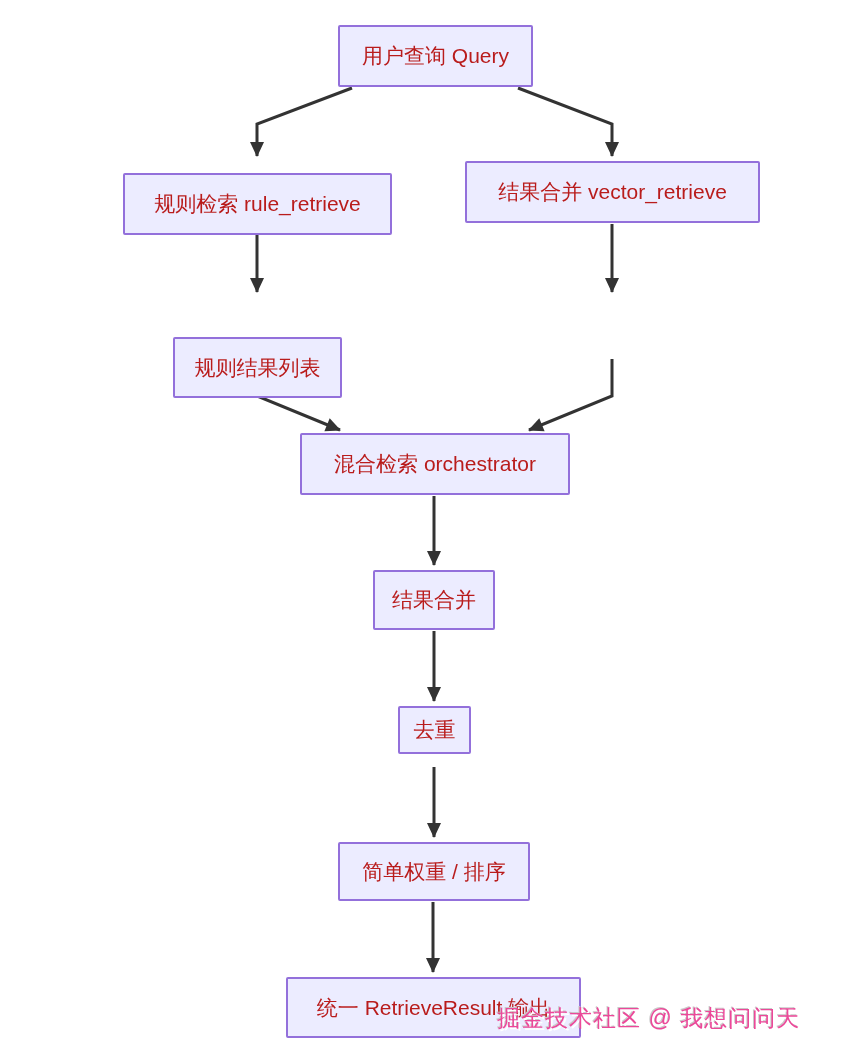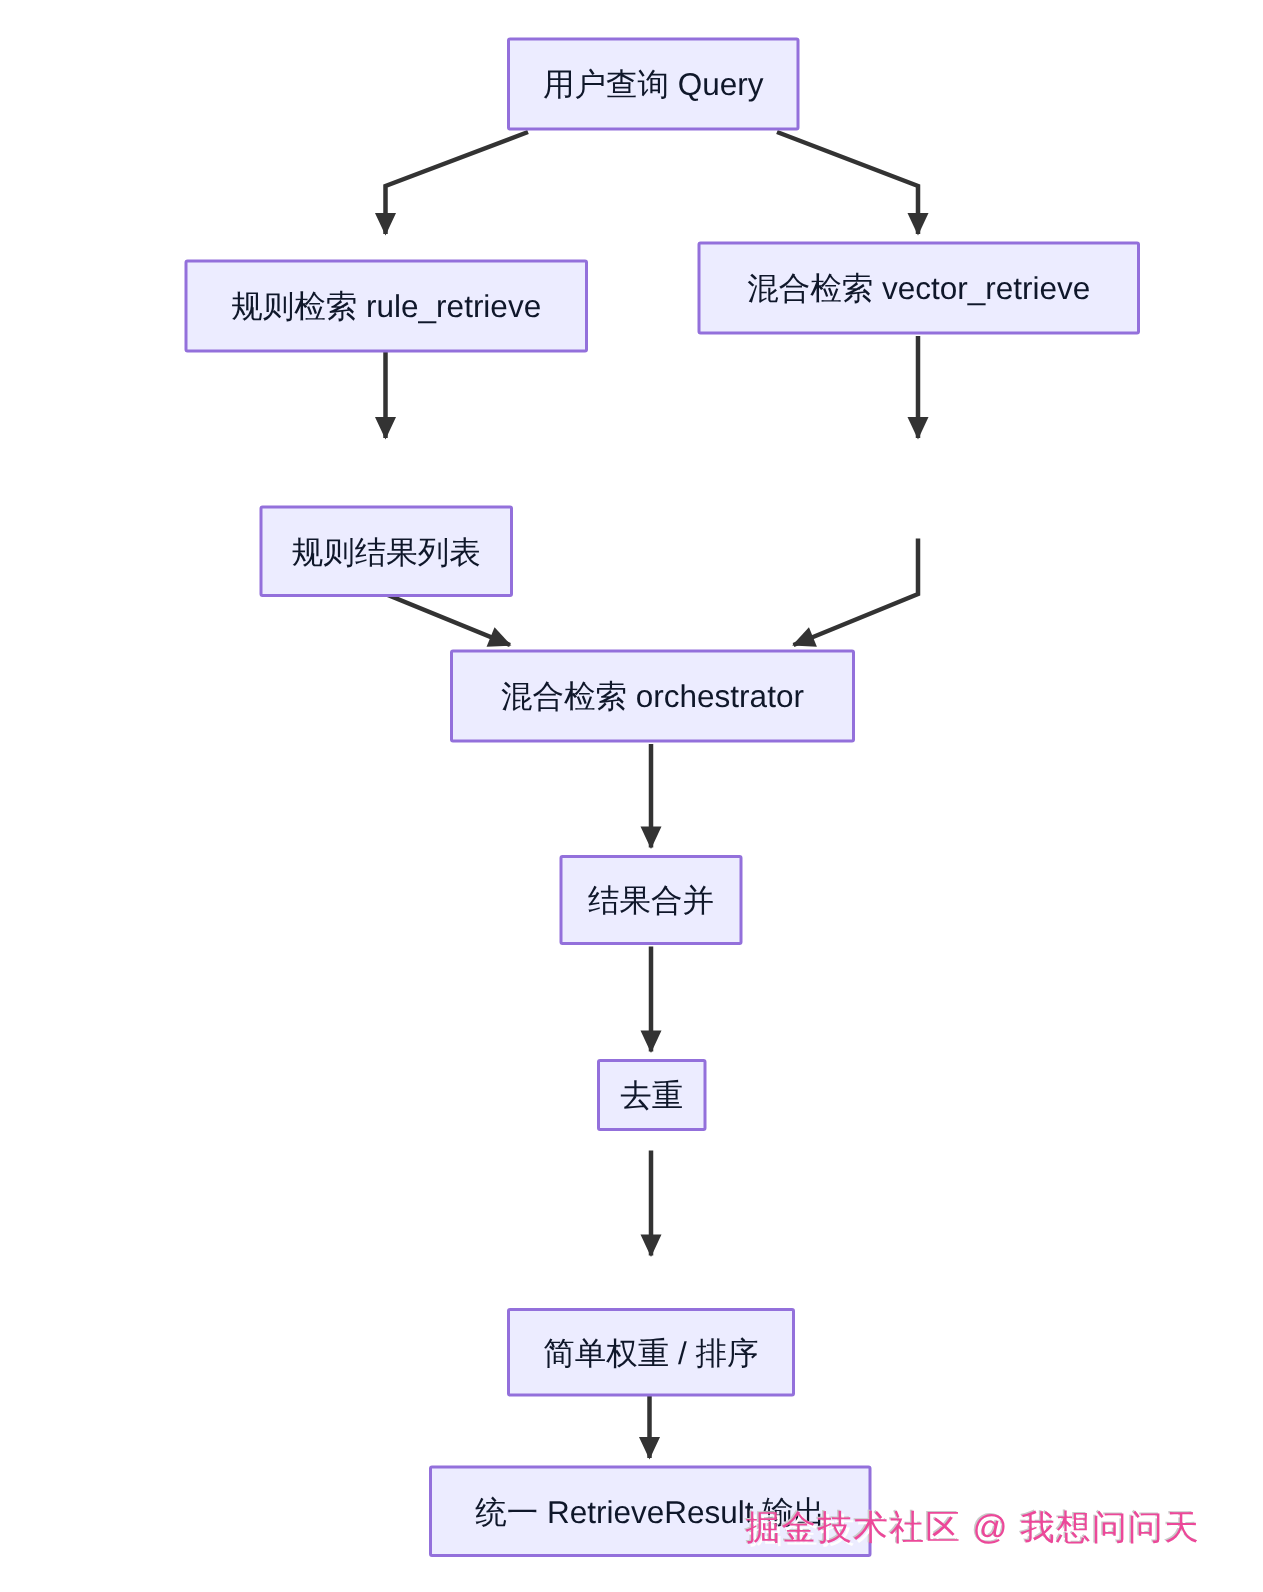--- a/index.html
+++ b/index.html
@@ -21,39 +21,39 @@
     position: absolute;
     left: 0; top: 0;
     width: 842px; height: 1061px;
     z-index: 1;
   }
   .node {
     position: absolute;
     background: #ECECFF;
     border: 2px solid #9370DB;
     border-radius: 2px;
-    color: #0f172a;
+    color: #b91c1c;
     font-size: 21px;
     display: flex;
     align-items: center;
     justify-content: center;
     white-space: nowrap;
     box-sizing: border-box;
     z-index: 2;
   }
   
   #n-query           { left: 338px; top:  25px; width: 195px; height: 62px; }
   #n-rule-retrieve   { left: 123px; top: 161px; width: 269px; height: 62px; margin-top: 12px; }
   #n-vector-retrieve { left: 465px; top: 161px; width: 295px; height: 62px; }
   #n-rule-results    { left: 173px; top: 297px; width: 169px; height: 61px; margin-top: 40px; }
   #n-vector-results  { left: 528px; top: 297px; width: 169px; height: 61px; }
   #n-orchestrator    { left: 300px; top: 433px; width: 270px; height: 62px; }
   #n-merge           { left: 373px; top: 570px; width: 122px; height: 60px; align-items: center; }
   #n-dedup           { left: 398px; top: 706px; width:  73px; height: 48px; }
-  #n-rank            { left: 338px; top: 842px; width: 192px; height: 59px; margin-top: 30px; }
+  #n-rank            { left: 338px; top: 842px; width: 192px; height: 59px; }
   #n-output          { left: 286px; top: 977px; width: 295px; height: 61px; }
 
   .watermark {
     position: absolute;
     left: 497px;
     top: 1003px;
     font-size: 23px;
     color: #ec4899;
     text-shadow: 2px 2px 0 #ffffff, -1px -1px 0 #c9c9c9;
     white-space: nowrap;
@@ -88,21 +88,21 @@
 
   <div class="node" id="n-query">
     <span>用户查询 Query</span>
   </div>
 
   <div class="node" id="n-rule-retrieve">
     <span>规则检索 rule_retrieve</span>
   </div>
 
   <div class="node" id="n-vector-retrieve">
-    <span>混合检索 vector_retrieve</span>
+    <span>结果合并 vector_retrieve</span>
   </div>
 
   <div class="node" id="n-rule-results">
     <span>规则结果列表</span>
   </div>
 
 
   <div class="node" id="n-orchestrator">
     <span>混合检索 orchestrator</span>
   </div>

